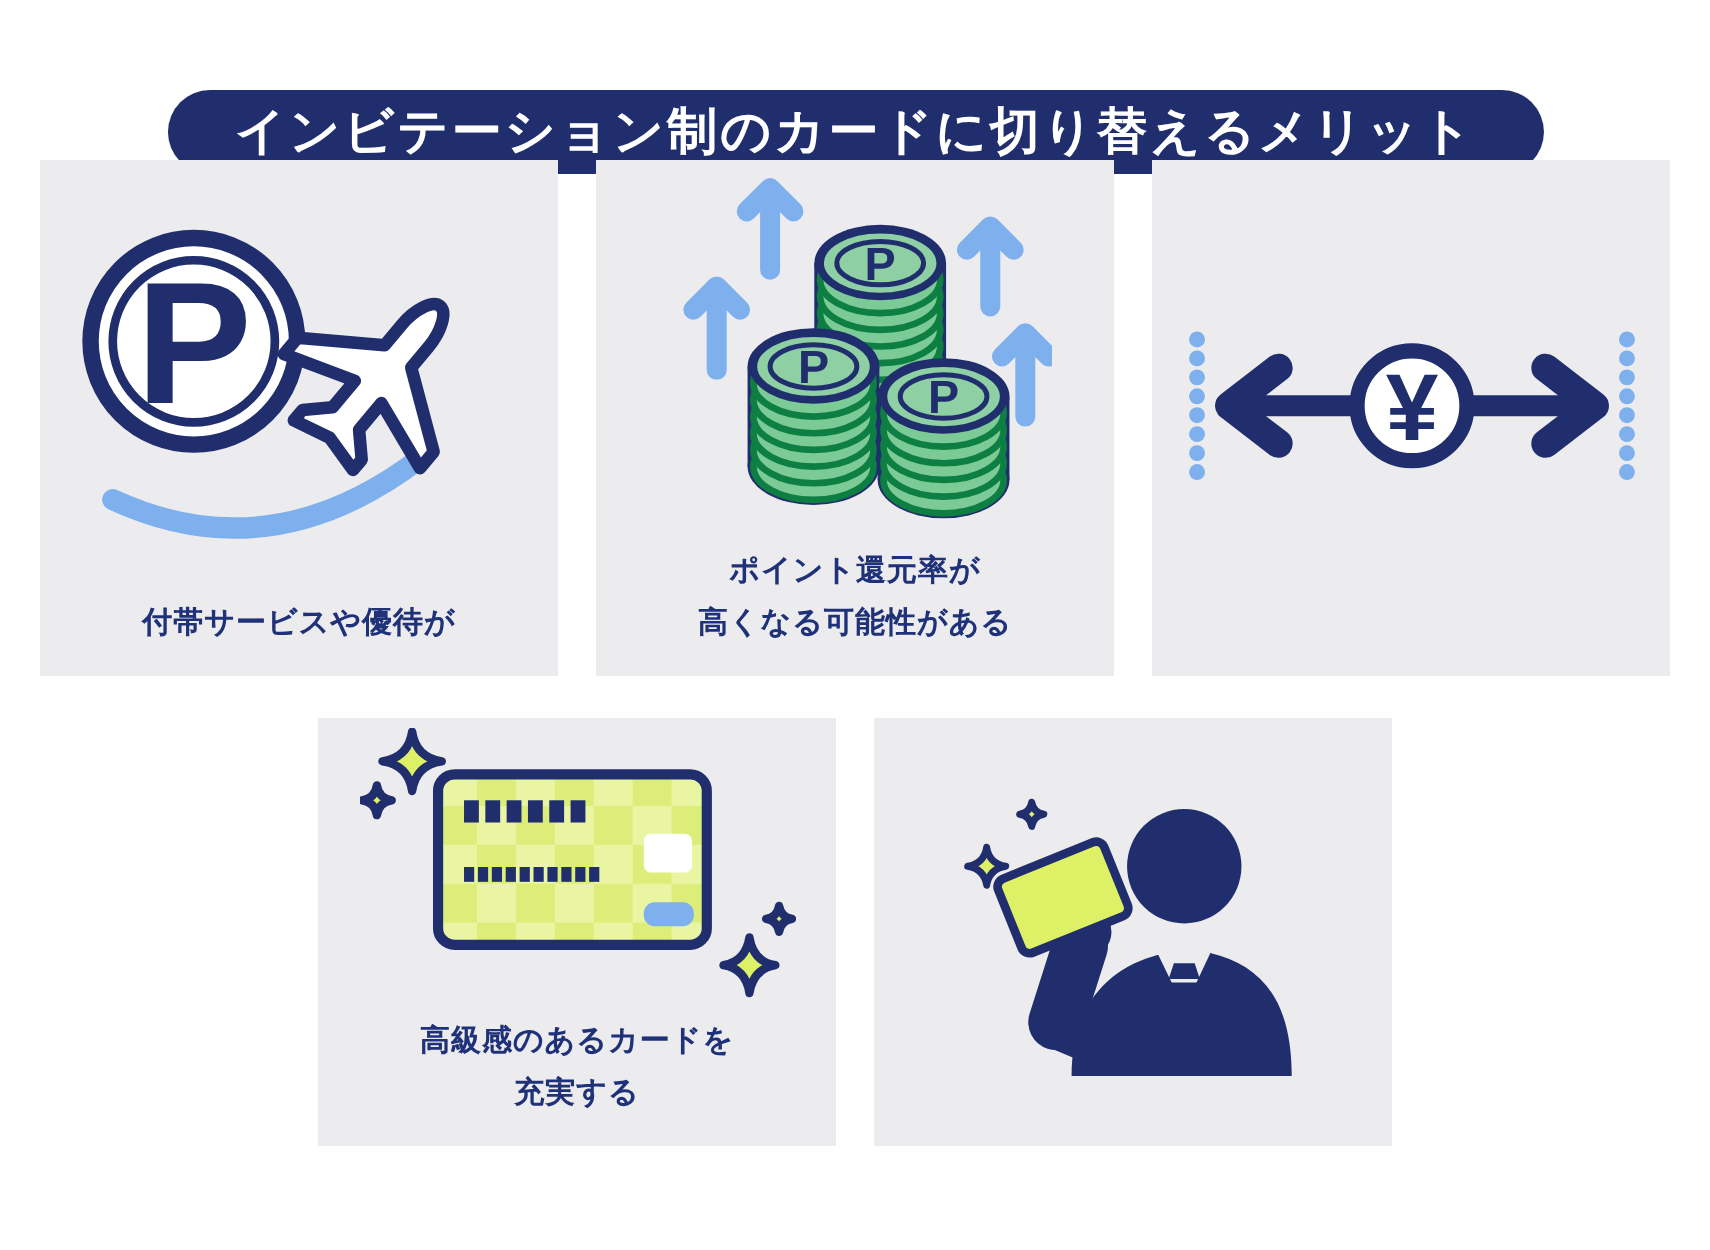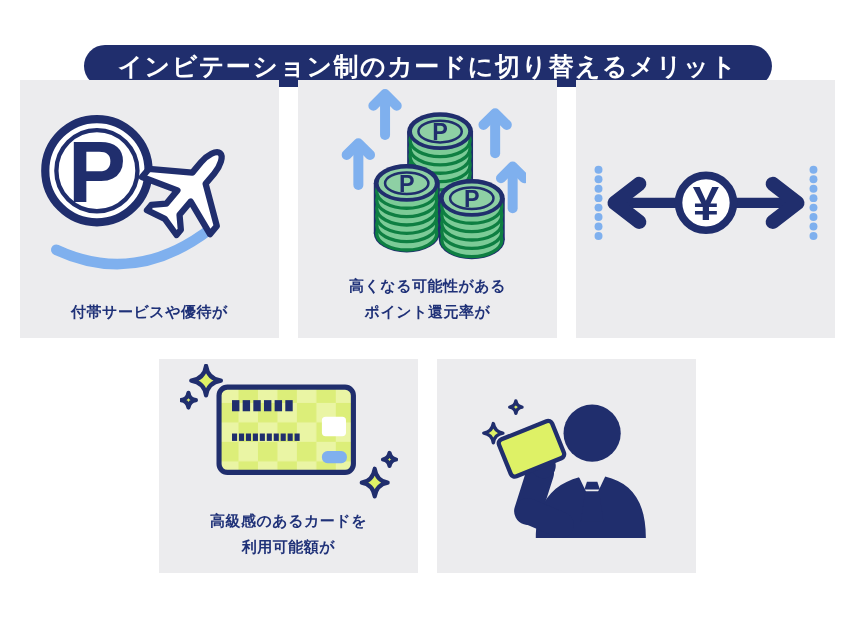--- a/index.html
+++ b/index.html
@@ -134,22 +134,22 @@
             <ellipse cx="170" cy="158" rx="36" ry="20"></ellipse>
           <ellipse cx="170" cy="148" rx="36" ry="20"></ellipse>
         </g>
         <ellipse class="f-face s-navy" cx="170" cy="138" rx="36" ry="20" stroke-width="4.5"></ellipse>
         <ellipse class="f-none s-navy" cx="170" cy="138" rx="26" ry="13" stroke-width="3"></ellipse>
         <text class="coinP" x="170" y="148" font-size="28">P</text>
       </g>
     </svg>
   </div>
   <div class="caption">
+    <div>ポイント還元率が</div>
     <div>高くなる可能性がある</div>
-    <div>ポイント還元率が</div>
   </div>
 </div>
 
 <div class="panel row1" id="p3">
   <div class="icon-wrap">
     <svg width="232" height="95" viewBox="0 0 245 100">
       <g class="f-lblue">
         <circle cx="9" cy="8" r="4.2"></circle>
           <circle cx="9" cy="18" r="4.2"></circle>
           <circle cx="9" cy="28" r="4.2"></circle>
@@ -212,21 +212,21 @@
       <g class="f-yellow s-navy rc" stroke-width="4.5">
         <path d="M28,2 Q30,16 44,18 Q30,20 28,34 Q26,20 12,18 Q26,16 28,2 Z"></path>
         <path d="M9,31 Q10,38 17,39 Q10,40 9,47 Q8,40 1,39 Q8,38 9,31 Z"></path>
         <path d="M210,113 Q212,126 224,128 Q212,130 210,143 Q208,130 196,128 Q208,126 210,113 Z"></path>
         <path d="M226,96 Q227,102 233,103 Q227,104 226,110 Q225,104 219,103 Q225,102 226,96 Z"></path>
       </g>
     </svg>
   </div>
   <div class="caption">
     <div>高級感のあるカードを</div>
-    <div>利用可能額が</div>
+    <div>充実する</div>
   </div>
 </div>
 
 <div class="panel row2" id="p5">
   <div class="icon-wrap">
     <svg width="172" height="143" viewBox="0 0 198 165">
 
       <path class="f-navy" d="M63,165 C63,125 83,103 113,95 L128,109 L143,94 C173,101 190,122 190,165 Z"></path>
 
       <path class="f-bg" d="M112,93 L128,126 L144,92 L128,104 Z"></path>

